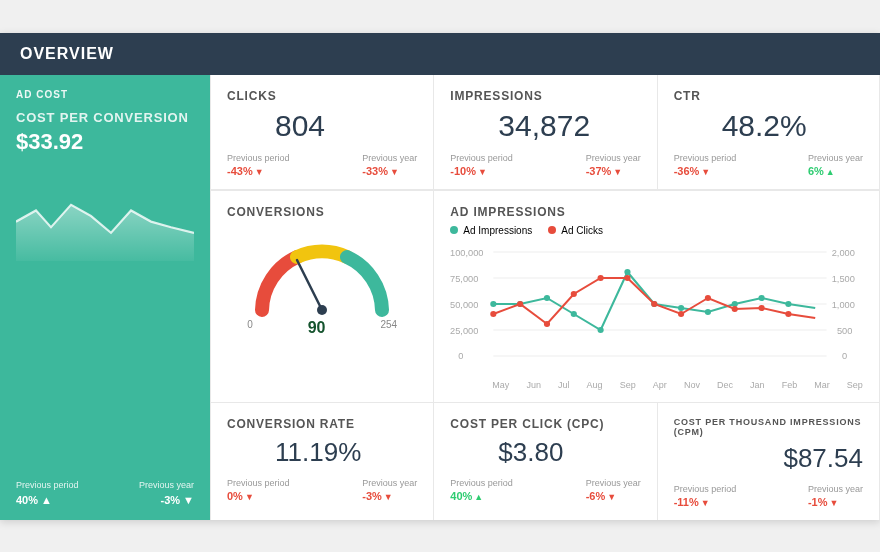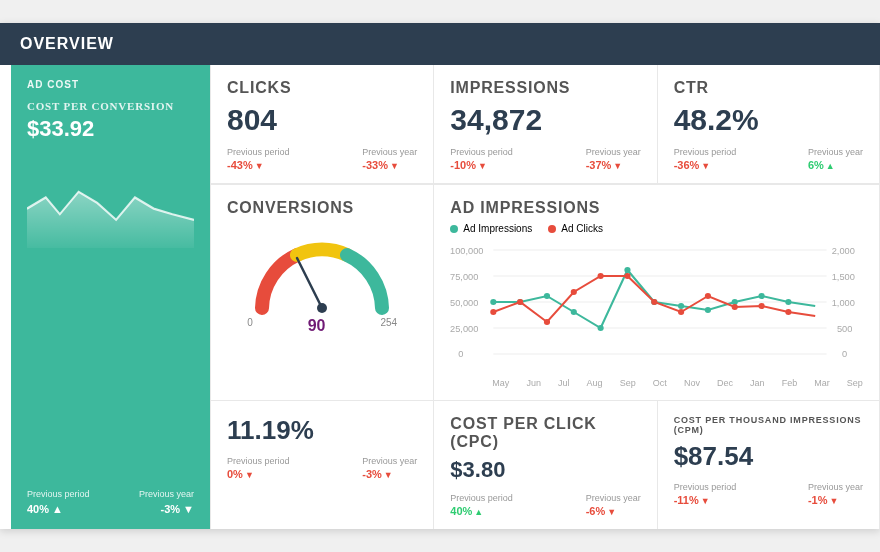--- a/index.html
+++ b/index.html
@@ -42,27 +42,26 @@
       margin-bottom: 10px;
       opacity: 0.9;
     }
     .ad-cost-value {
       font-size: 32px;
       font-weight: bold;
       margin-bottom: 20px;
       line-height: 1.1;
     }
     .cost-per-conversion-label {
-      font-size: 11px;
+      font-size: 13px;
       font-weight: bold;
       letter-spacing: 0.8px;
       text-transform: uppercase;
       opacity: 0.85;
       margin-bottom: 4px;
-      font-family: Liberation Serif, serif;
     }
     .cost-per-conversion-value {
       font-size: 22px;
       font-weight: bold;
       margin-bottom: 16px;
     }
     .mini-chart {
       flex: 1;
       min-height: 80px;
       position: relative;
@@ -85,32 +84,33 @@
     }
     .change-white { color: white; font-size: 11px; font-weight: bold; }
     
     .metric-card {
       border-left: 1px solid #e8e8e8;
       border-bottom: 1px solid #e8e8e8;
       padding: 14px 16px 12px;
       background: #fff;
     }
     .metric-title {
-      font-size: 16px;
+      font-size: 12px;
       font-weight: bold;
       letter-spacing: 0.8px;
       color: #555;
       text-transform: uppercase;
       margin-bottom: 6px;
     }
     .metric-value {
       font-size: 30px;
-      font-weight: bold;
+      font-weight: normal;
       color: #2d3e50;
       margin-bottom: 10px;
+      margin-left: 48px;
     }
     .metric-footer {
       display: flex;
       justify-content: space-between;
       align-items: flex-end;
     }
     .metric-compare {
       display: flex;
       flex-direction: column;
     }
@@ -153,21 +153,21 @@
 <body>
 
 <div class="dashboard">
 
   <div class="header">
     <span>OVERVIEW</span>
   </div>
 
   <div style="display:grid; grid-template-columns: 210px 1fr; grid-template-rows: auto auto;">
 
-    <div class="ad-cost-panel" style="grid-row: 1/3; grid-column: 1/2; margin-left: 11px;">
+    <div class="ad-cost-panel" style="grid-row: 1/3; grid-column: 1/2;">
       <div class="ad-cost-label">AD COST</div>
       <div class="cost-per-conversion-label">COST PER CONVERSION</div>
       <div class="cost-per-conversion-value">$33.92</div>
 
       <div class="mini-chart">
         <svg viewBox="0 0 178 80" preserveAspectRatio="none">
           <defs>
             <linearGradient id="areaGrad" x1="0" y1="0" x2="0" y2="1">
               <stop offset="0%" stop-color="rgba(255,255,255,0.4)"></stop>
               <stop offset="100%" stop-color="rgba(255,255,255,0.05)"></stop>
@@ -275,21 +275,21 @@
 
               <path d="M 55 32 A 60 60 0 0 1 105 32" fill="none" stroke="#f1c40f" stroke-width="14" stroke-linecap="round"></path>
 
               <path d="M 105 32 A 60 60 0 0 1 140 85" fill="none" stroke="#3db89c" stroke-width="14" stroke-linecap="round"></path>
 
               <line x1="80" y1="85" x2="55" y2="35" stroke="#2d3e50" stroke-width="2.5" stroke-linecap="round"></line>
               <circle cx="80" cy="85" r="5" fill="#2d3e50"></circle>
             </svg>
             <div style="display:flex; justify-content:space-between; width:150px; font-size:10px; color:#888; margin-top:-6px;">
               <span>0</span>
-              <span style="font-size:16px; font-weight:bold; color:#701a75;">90</span>
+              <span style="font-size:16px; font-weight:bold; color:#14532d;">90</span>
               <span>254</span>
             </div>
           </div>
         </div>
 
         <div style="border-left:1px solid #e8e8e8; border-right:1px solid #e8e8e8; border-bottom:1px solid #e8e8e8; padding:14px 16px 12px; background:#fff;">
           <div class="metric-title">AD IMPRESSIONS</div>
           <div class="chart-legend">
             <div class="legend-item">
               <div class="legend-dot teal"></div>
@@ -350,34 +350,35 @@
             <circle cx="302" cy="64" r="3" fill="#e74c3c"></circle>
             <circle cx="328" cy="70" r="3" fill="#e74c3c"></circle>
           </svg>
           
           <div style="display:flex; justify-content:space-between; padding:0 0 0 42px; font-size:9px; color:#aaa; margin-top:2px;">
             <span>May</span>
             <span>Jun</span>
             <span>Jul</span>
             <span>Aug</span>
             <span>Sep</span>
-            <span>Oct</span>
+            <span>Apr</span>
             <span>Nov</span>
             <span>Dec</span>
             <span>Jan</span>
             <span>Feb</span>
             <span>Mar</span>
             <span>Sep</span>
           </div>
         </div>
       </div>
 
       <div style="display:grid; grid-template-columns: 1fr 1fr 1fr;">
 
         <div style="border-left:1px solid #e8e8e8; padding:14px 16px 12px; background:#fff;">
+          <div class="metric-title">CONVERSION RATE</div>
           <div class="metric-value" style="font-size:26px;">11.19%</div>
           <div class="metric-footer">
             <div class="metric-compare">
               <span class="compare-label">Previous period</span>
               <span class="compare-val down">
                 <span>0%</span>
                 <span class="arrow-down"></span>
               </span>
             </div>
             <div class="metric-compare">
@@ -385,42 +386,42 @@
               <span class="compare-val down">
                 <span>-3%</span>
                 <span class="arrow-down"></span>
               </span>
             </div>
           </div>
         </div>
 
         <div style="border-left:1px solid #e8e8e8; padding:14px 16px 12px; background:#fff;">
           <div class="metric-title">COST PER CLICK (CPC)</div>
-          <div class="metric-value" style="font-size:22px;">$3.80</div>
+          <div class="metric-value" style="font-size:26px;">$3.80</div>
           <div class="metric-footer">
             <div class="metric-compare">
               <span class="compare-label">Previous period</span>
               <span class="compare-val up">
                 <span>40%</span>
                 <span class="arrow-up"></span>
               </span>
             </div>
             <div class="metric-compare">
               <span class="compare-label">Previous year</span>
               <span class="compare-val down">
                 <span>-6%</span>
                 <span class="arrow-down"></span>
               </span>
             </div>
           </div>
         </div>
 
         <div style="border-left:1px solid #e8e8e8; border-right:1px solid #e8e8e8; padding:14px 16px 12px; background:#fff;">
           <div class="metric-title" style="font-size:9px;">COST PER THOUSAND IMPRESSIONS (CPM)</div>
-          <div class="metric-value" style="font-size:26px;">$87.54</div>
+          <div class="metric-value" style="font-size:26px;text-align:right;">$87.54</div>
           <div class="metric-footer">
             <div class="metric-compare">
               <span class="compare-label">Previous period</span>
               <span class="compare-val down">
                 <span>-11%</span>
                 <span class="arrow-down"></span>
               </span>
             </div>
             <div class="metric-compare">
               <span class="compare-label">Previous year</span>

